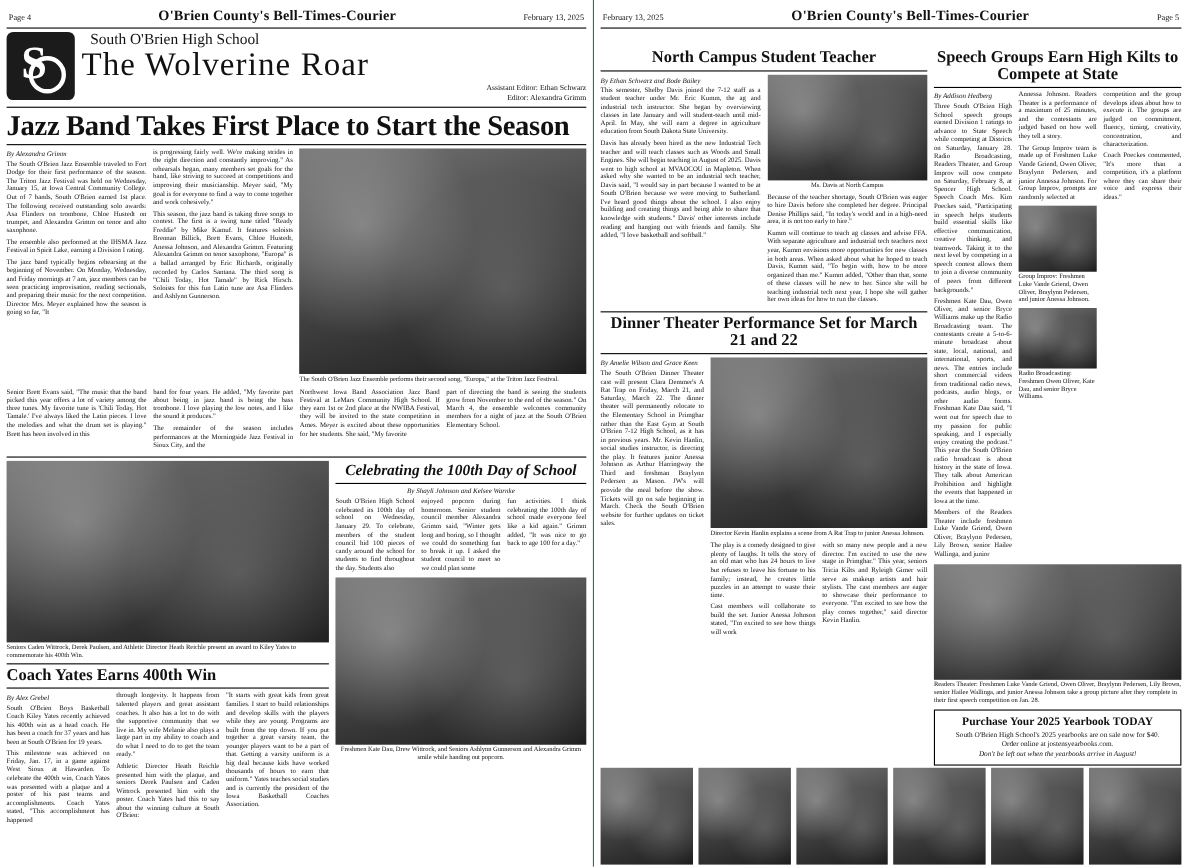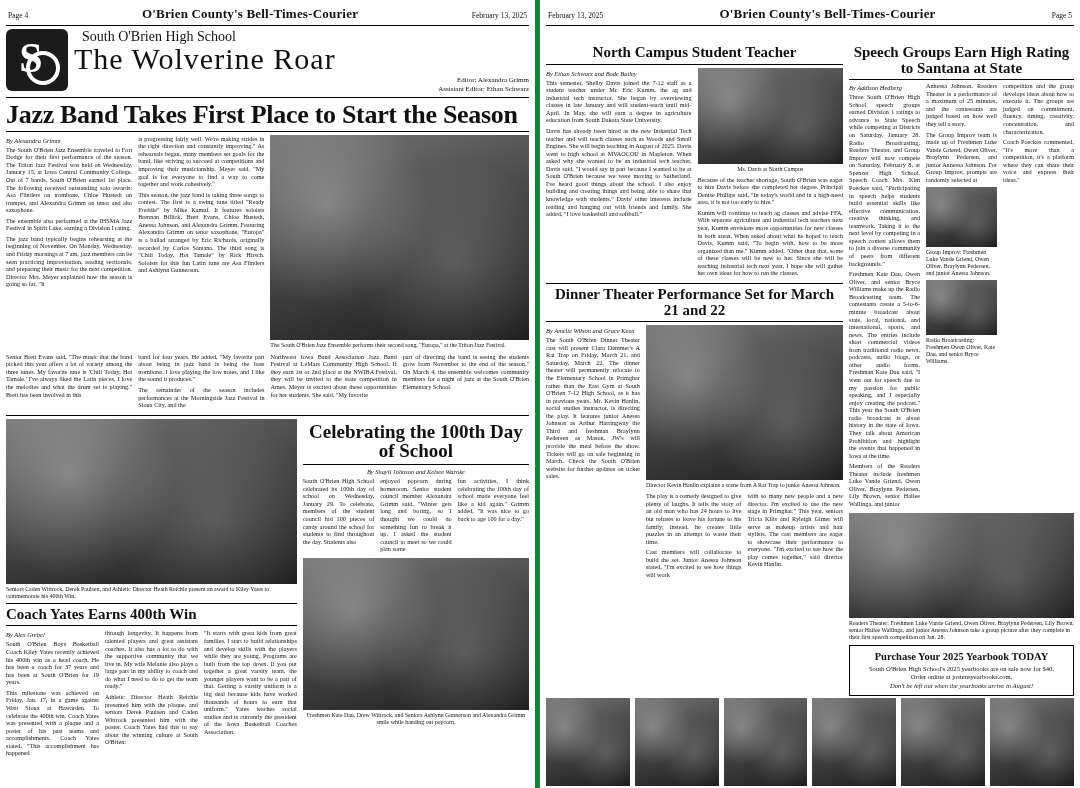--- a/index.html
+++ b/index.html
@@ -1,19 +1,19 @@
 <!DOCTYPE html>
 <html><head>
 <meta charset="utf-8">
 <style>
   html,body{margin:0;padding:0;background:#ffffff;}
   body{width:1080px;height:788px;font-family:"Liberation Serif",serif;color:#111;overflow:hidden;}
   .page{position:relative;width:1080px;height:788px;box-sizing:border-box;display:flex;}
   .sheet{position:relative;width:540px;height:788px;box-sizing:border-box;padding:4px 6px 4px 6px;}
-  .sheet.left{border-right:5px solid #15803d;}
+  .sheet.left{border-right:1px solid #15803d;}
   .runhead{display:flex;align-items:baseline;justify-content:space-between;font-size:8px;padding:2px 2px 3px 2px;border-bottom:1.6px solid #000;}
   .runhead .mast{font-size:13px;font-weight:bold;letter-spacing:.2px;}
   .runhead .side{font-size:7.5px;}
   .cols{display:flex;gap:6px;}
   .col{flex:1;}
   h1.bannerhead{font-size:26px;font-weight:bold;line-height:1;margin:4px 0 2px 0;letter-spacing:-.3px;}
   .byline{font-size:6.4px;font-style:italic;margin:2px 0 2px 0;}
   p.body{font-size:6.2px;line-height:1.22;margin:0 0 3px 0;text-align:justify;-webkit-hyphens:auto;hyphens:auto;}
   .rule{border-top:1.4px solid #000;margin:3px 0;}
   .thinrule{border-top:.8px solid #000;margin:3px 0;}
@@ -29,21 +29,21 @@
   
   .ph{background:linear-gradient(145deg,#6f6f6f,#2e2e2e);position:relative;overflow:hidden;}
   .ph:after{content:"";position:absolute;inset:0;background:
      radial-gradient(circle at 22% 34%, rgba(255,255,255,.28), transparent 42%),
      radial-gradient(circle at 72% 62%, rgba(255,255,255,.18), transparent 45%),
      linear-gradient(0deg, rgba(0,0,0,.35), rgba(255,255,255,.05));}
   .cap{font-size:5.9px;line-height:1.2;margin:2px 0 3px 0;}
   .cap.center{text-align:center;}
   h2.head{font-size:15px;font-weight:bold;line-height:1.04;margin:3px 0 2px 0;}
   h2.head.center{text-align:center;}
-  h2.big{font-size:19px;}
+  h2.big{font-size:14px;font-style:italic;}
   .ad{border:1.5px solid #000;padding:5px 7px;text-align:center;}
   .ad .t{font-size:10.5px;font-weight:bold;margin-bottom:3px;}
   .ad .l{font-size:6.6px;line-height:1.3;}
   .blackbar{background:#000;color:#fff;text-align:center;font-size:12.5px;font-weight:bold;padding:4px 0;margin:4px 0 4px 0;}
   .valgrid{display:flex;gap:5px;}
   .valcell{flex:1;text-align:center;}
   .valcell .ph{width:100%;height:88px;}
   .spread{display:flex;gap:6px;}
   .rightcolstack > *{margin-bottom:2px;}
 </style>
@@ -62,22 +62,22 @@
 
     <div class="masthead">
       <div class="logo">
         <span class="s">S</span>
         <span class="o"></span>
       </div>
       <div class="mhtext">
         <div class="mh-school">South O'Brien High School</div>
         <div class="mh-title">The Wolverine Roar</div>
         <div class="mh-eds">
+          <div>Assistant Editor: Ethan Schwarz</div>
           <div>Editor: Alexandra Grimm</div>
-          <div>Assistant Editor: Ethan Schwarz</div>
         </div>
       </div>
     </div>
 
     <div class="rule"></div>
 
     <h1 class="bannerhead">Jazz Band Takes First Place to Start the Season</h1>
     <div class="thinrule"></div>
 
     <div class="cols">
@@ -205,21 +205,21 @@
               </div>
               <div class="col">
                 <p class="body">with so many new people and a new director. I'm excited to use the new stage in Primghar." This year, seniors Tricia Kilts and Ryleigh Gimer will serve as makeup artists and hair stylists. The cast members are eager to showcase their performance to everyone. "I'm excited to see how the play comes together," said director Kevin Hanlin.</p>
               </div>
             </div>
           </div>
         </div>
       </div>
 
       <div style="flex:1" class="rightcolstack">
-        <h2 class="head center">Speech Groups Earn High Rating to Santana at State</h2>
+        <h2 class="head center">Speech Groups Earn High Kilts to Compete at State</h2>
         <div class="thinrule"></div>
         <div class="cols">
           <div class="col">
             <div class="byline">By Addison Hedberg</div>
             <p class="body">Three South O'Brien High School speech groups earned Division 1 ratings to advance to State Speech while competing at Districts on Saturday, January 28. Radio Broadcasting, Readers Theater, and Group Improv will now compete on Saturday, February 8, at Spencer High School. Speech Coach Mrs. Kim Poeckes said, "Participating in speech helps students build essential skills like effective communication, creative thinking, and teamwork. Taking it to the next level by competing in a speech contest allows them to join a diverse community of peers from different backgrounds."</p>
             <p class="body">Freshmen Kate Dau, Owen Oliver, and senior Bryce Williams make up the Radio Broadcasting team. The contestants create a 5-to-6-minute broadcast about state, local, national, and international, sports, and news. The entries include short commercial videos from traditional radio news, podcasts, audio blogs, or other audio forms. Freshman Kate Dau said, "I went out for speech due to my passion for public speaking, and I especially enjoy creating the podcast." This year the South O'Brien radio broadcast is about history in the state of Iowa. They talk about American Prohibition and highlight the events that happened in Iowa at the time.</p>
             <p class="body">Members of the Readers Theater include freshmen Luke Vande Griend, Owen Oliver, Braylynn Pedersen, Lily Brown, senior Hailee Wallinga, and junior</p>
           </div>
           <div class="col">
             <p class="body">Annessa Johnson. Readers Theater is a performance of a maximum of 25 minutes, and the contestants are judged based on how well they tell a story.</p>

